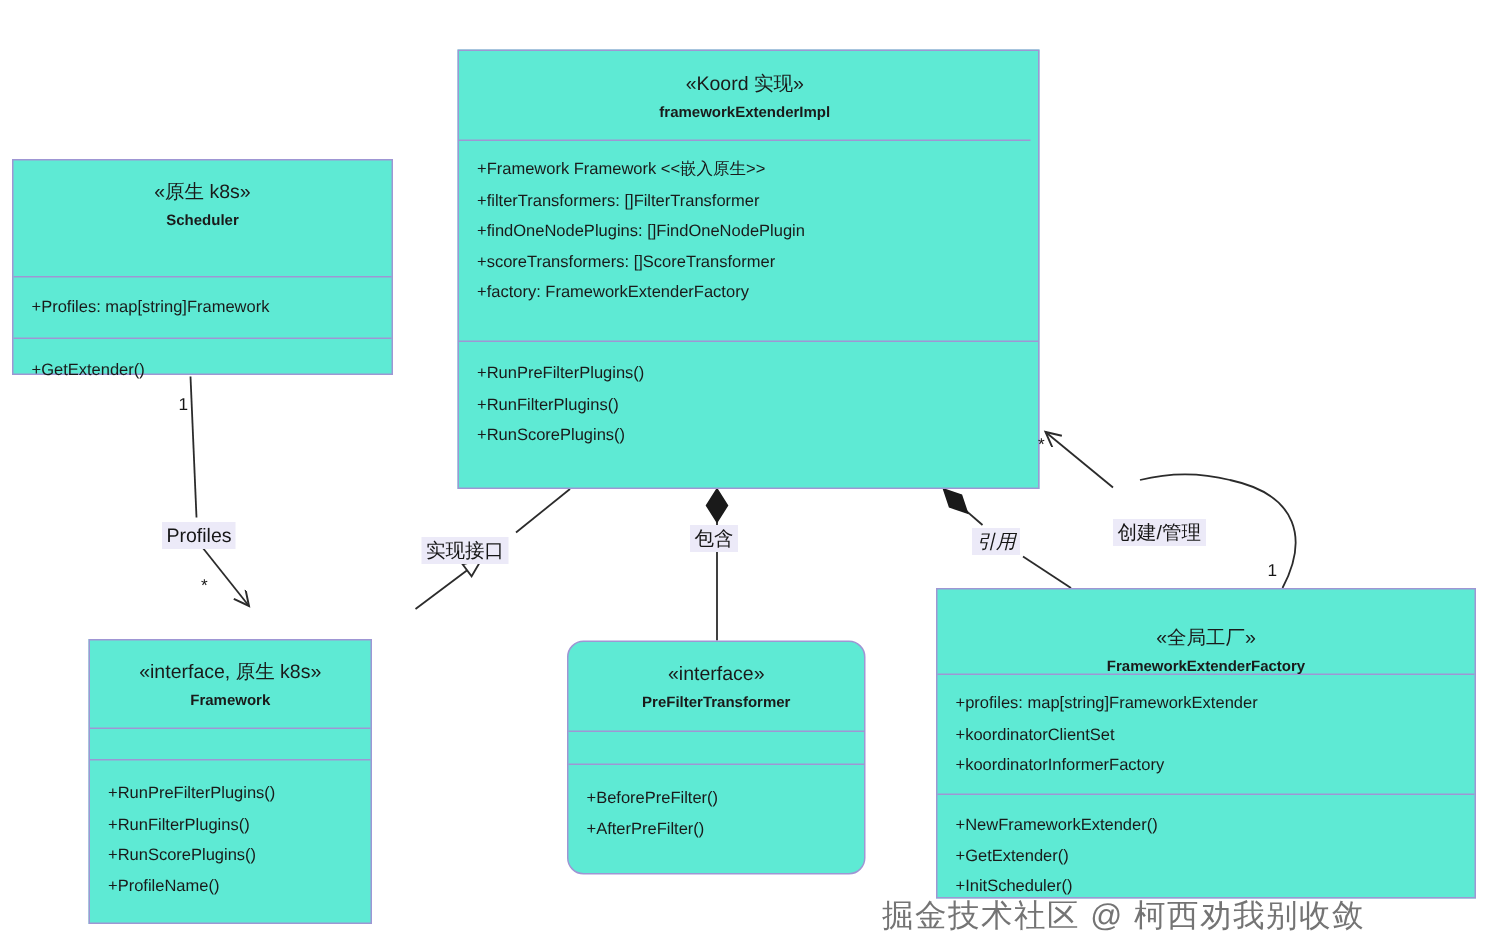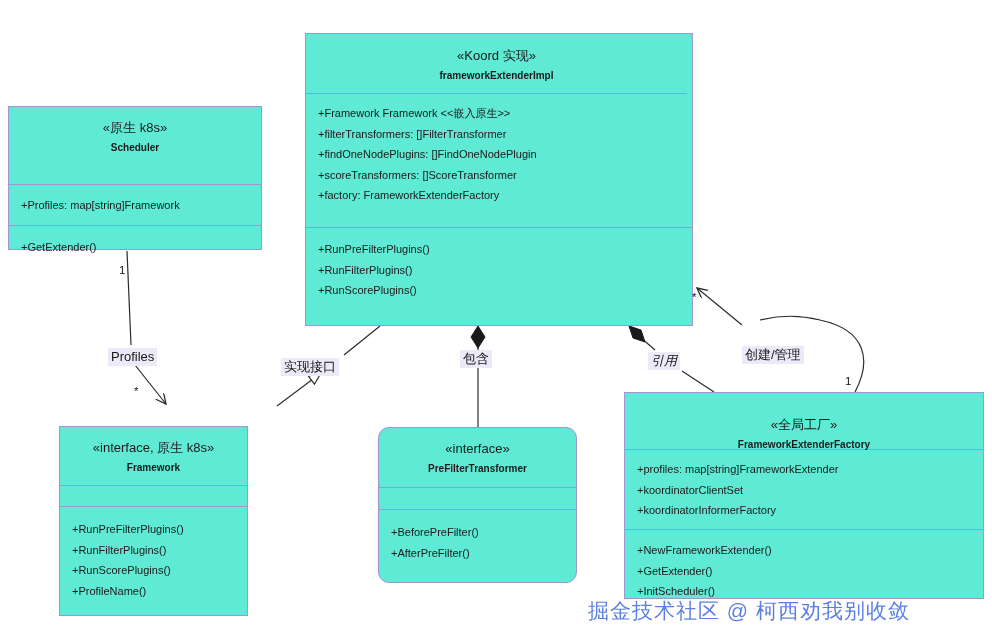--- a/index.html
+++ b/index.html
@@ -108,21 +108,21 @@
   #mult-sched-1{left:119px;top:264px;}
   #mult-fw-star{left:134px;top:385px;}
   #mult-impl-star{left:692px;top:291px;}
   #mult-factory-1{left:845px;top:375px;}
 
   .watermark{
     position:absolute;
     left:588px;top:598px;
     font-size:21px;
     line-height:26px;
-    color:#1d4ed8;
+    color:#404040;
     opacity:.72;
     white-space:nowrap;
     letter-spacing:1px;
   }
 </style>
 </head>
 <body>
 
 <div id="canvas">
 

